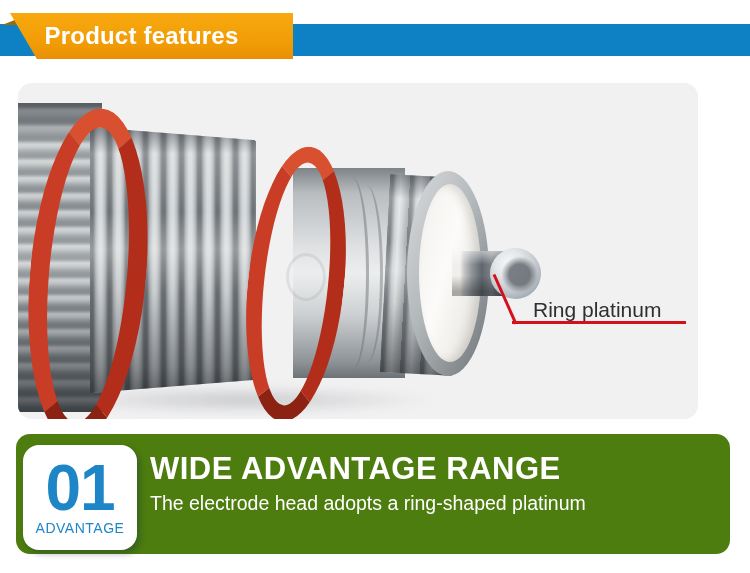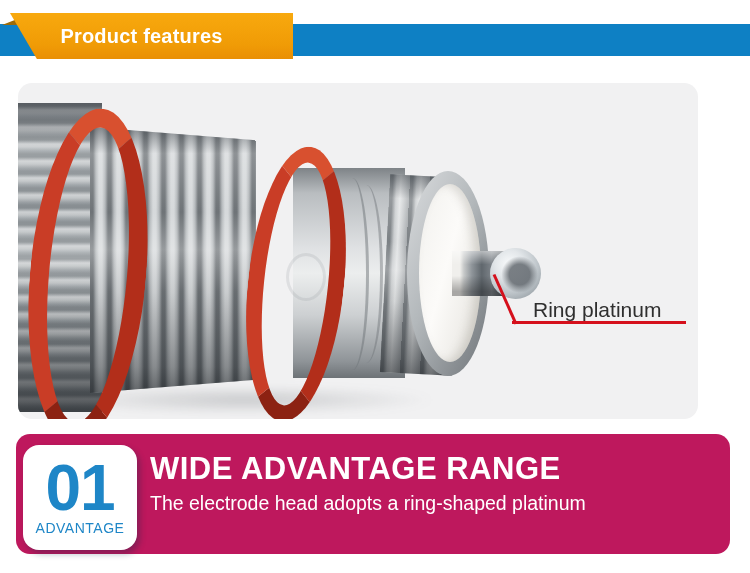--- a/index.html
+++ b/index.html
@@ -8,21 +8,21 @@
 
   
   .blue-bar{position:absolute;left:0;top:24px;width:750px;height:32px;background:#0e80c4;}
   .ribbon-fold{position:absolute;left:2px;top:14px;width:28px;height:11px;background:#9c6b08;
         clip-path:polygon(0 100%,100% 0,100% 100%);}
   .ribbon{position:absolute;left:10px;top:13px;width:283px;height:46px;
         background:linear-gradient(180deg,#f8a90e 0%,#f09b06 70%,#e98f04 100%);
         clip-path:polygon(0 0,100% 0,100% 100%,9.5% 100%);
         display:flex;align-items:center;justify-content:center;
         filter:drop-shadow(0 2px 2px rgba(90,60,0,.28));}
-  .ribbon span{color:#ffffff;font-size:20px;font-weight:bold;transform:translateX(-10px);letter-spacing:.2px;}
+  .ribbon span{color:#ffffff;font-size:24px;font-weight:bold;transform:translateX(-10px);letter-spacing:.2px;}
 
   
   .pp{position:absolute;left:18px;top:83px;width:680px;height:336px;background:#f1f1f2;
       border-radius:14px;overflow:hidden;}
   .pp *{position:absolute;}
 
   .probe-shadow{left:30px;top:303px;width:390px;height:28px;border-radius:50%;
       background:radial-gradient(ellipse at center,rgba(80,85,90,.25) 0%,rgba(80,85,90,0) 70%);
       filter:blur(4px);z-index:1;}
 
@@ -74,21 +74,21 @@
         radial-gradient(circle at 58% 52%,rgba(100,106,112,.85) 0%,rgba(100,106,112,.85) 26%,rgba(100,106,112,0) 46%),
         radial-gradient(circle at 38% 32%,#f9fbfc 0%,#e3e7ea 30%,#bcc3c8 62%,#98a0a6 85%,#828a90 100%);}
 
   .co-diag{left:476px;top:190px;width:54px;height:3px;background:#d5101c;
       transform-origin:0 50%;transform:rotate(66deg);z-index:8;}
   .co-horiz{left:494px;top:238px;width:174px;height:3px;background:#d5101c;z-index:8;}
   .co-label{left:515px;top:215px;font-size:21px;color:#2f2f2f;z-index:8;white-space:nowrap;}
 
   
   .adv{position:absolute;left:16px;top:434px;width:714px;height:120px;border-radius:14px;
-      background:#be185d;}
+      background:#4d7c0f;}
   .adv-card{position:absolute;left:7px;top:11px;width:114px;height:105px;border-radius:16px;
       background:#ffffff;box-shadow:3px 4px 6px rgba(0,40,70,.3);
       display:flex;flex-direction:column;align-items:center;justify-content:center;}
   .adv-number{color:#1e86c7;font-size:64px;font-weight:bold;line-height:.92;letter-spacing:-1px;}
   .adv-label{color:#1e86c7;font-size:14px;letter-spacing:.5px;margin-top:3px;text-align:center;}
   .adv-text{position:absolute;left:134px;top:17px;color:#ffffff;}
   .adv-title{font-size:31px;font-weight:bold;letter-spacing:.5px;margin:0 0 6px 0;}
   .adv-desc{font-size:19.5px;line-height:1.1;margin:0;}
   .adv-desc span{display:block;}
 </style>

